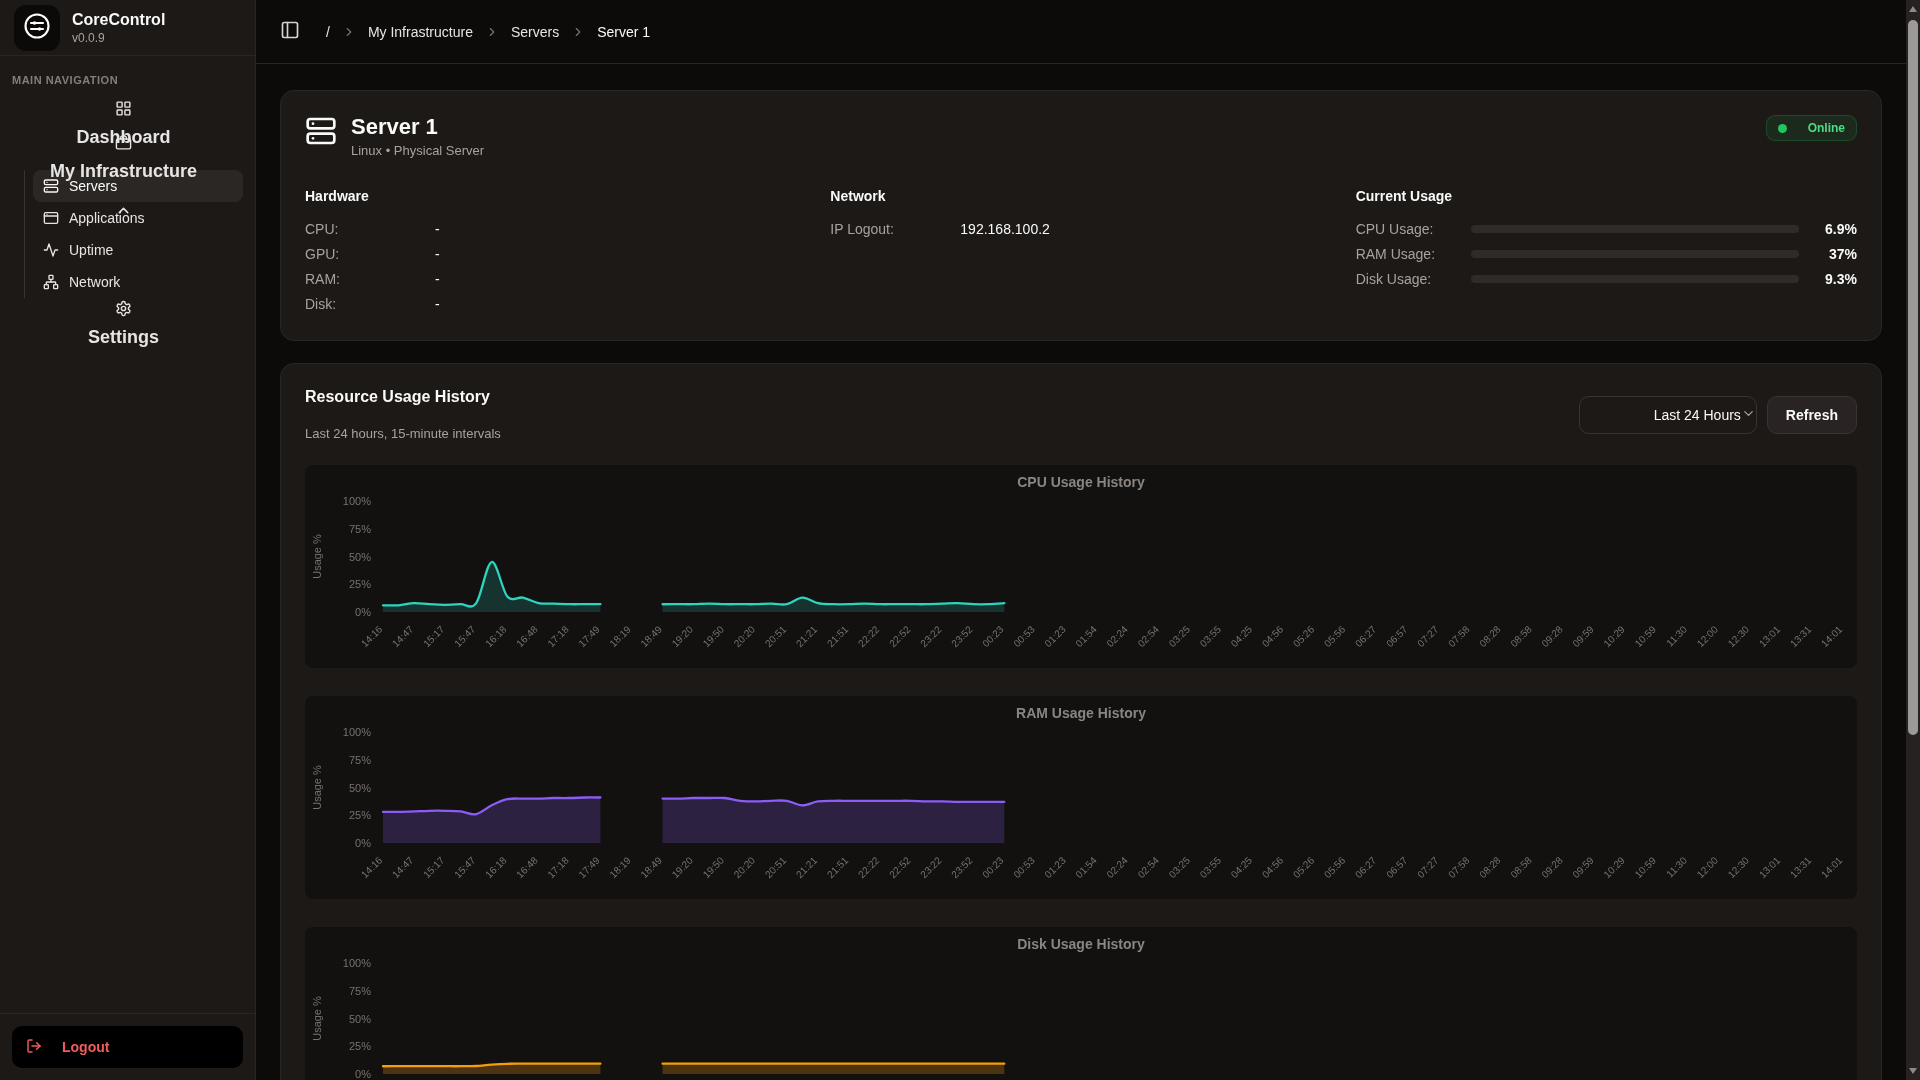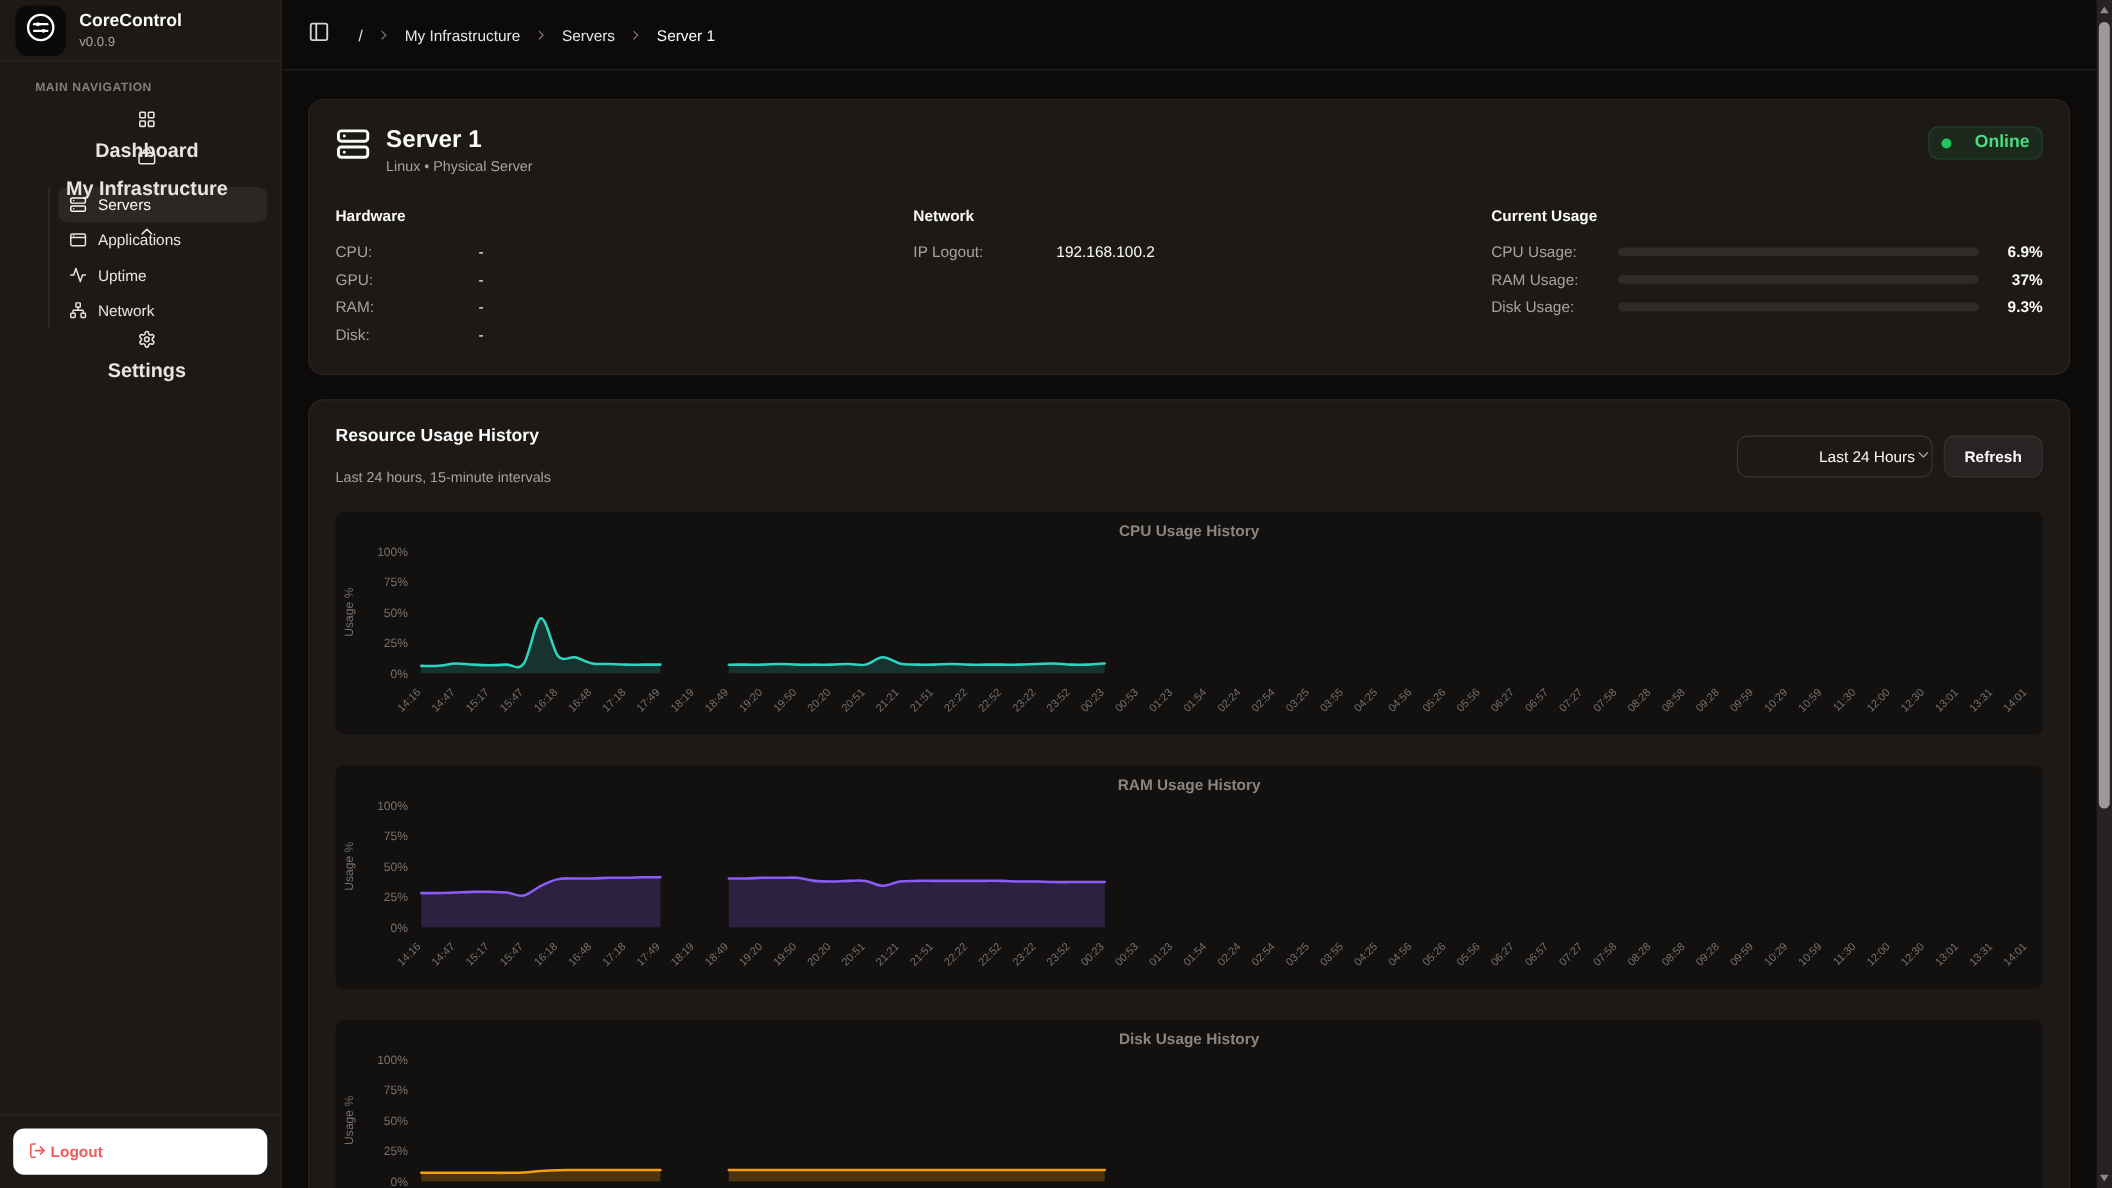--- a/index.html
+++ b/index.html
@@ -11,38 +11,38 @@
   .sidebar { position:absolute; left:0; top:0; width:256px; height:1080px;
              background:#1c1917; border-right:1px solid #2b2624; display:flex; flex-direction:column; }
   .sb-header { display:flex; align-items:center; gap:12px; padding:8px 14px; height:56px;
                border-bottom:1px solid #2b2624; flex:0 0 auto; }
   .logo { width:46px; height:46px; border-radius:12px; background:#0c0a09;
           display:flex; align-items:center; justify-content:center; }
   .logo svg { width:30px; height:30px; }
   .app-name { font-size:16px; font-weight:700; color:#fafaf9; }
   .app-ver  { font-size:12px; color:#a8a29e; margin-top:2px; }
 
-  .nav { padding:18px 12px 0 24px; flex:1 1 auto; }
+  .nav { padding:18px 12px 0 4px; flex:1 1 auto; }
   .nav-label { font-size:11px; font-weight:700; letter-spacing:.5px; color:#857f7a;
                padding:0 8px; margin-bottom:14px; }
   .nav-item { display:flex; align-items:center; gap:10px; height:34px; padding:0 10px;
               border-radius:8px; font-size:18px; font-weight:600; color:#e7e5e4; cursor:pointer;flex-direction:column; }
   .nav-item .icon, .sub-item .icon { display:flex; align-items:center; }
   .nav-item svg { width:17px; height:17px; }
   .nav-item .spacer { flex:1; }
   .subnav { margin:2px 0 2px 20px; border-left:1px solid #37322f; padding-left:8px; }
   .sub-item { display:flex; align-items:center; gap:10px; height:32px; padding:0 10px;
               border-radius:8px; font-size:14px; font-weight:500; color:#e7e5e4; cursor:pointer; }
   .sub-item svg { width:16px; height:16px; }
   .sub-item.active { background:#2b2725; color:#fafaf9; }
 
   .sb-footer { flex:0 0 auto; border-top:1px solid #2b2624; padding:12px; }
-  .logout-btn { width:100%; height:42px; border:none; border-radius:10px; background:#ffffff;
+  .logout-btn { width:100%; height:42px; border:none; border-radius:10px; background:#000000;
                 color:#f15b5b; font-size:14px; font-weight:700; display:flex; align-items:center;
-                gap:4px; padding:0 14px; cursor:pointer; font-family:inherit; }
+                gap:20px; padding:0 14px; cursor:pointer; font-family:inherit; }
   .logout-btn svg { width:16px; height:16px; }
 
   
   .topbar { position:absolute; left:256px; top:0; right:14px; height:64px;
             border-bottom:1px solid #2b2624; display:flex; align-items:center; gap:14px; padding:0 24px; }
   .tb-toggle { color:#d6d3d1; display:flex; cursor:pointer; }
   .tb-toggle svg { width:20px; height:20px; }
   .crumb { font-size:14px; color:#e7e5e4; cursor:pointer; }
   .crumb.current { color:#fafaf9; cursor:default; }
   .crumb-sep { color:#78716c; display:flex; }
@@ -54,21 +54,21 @@
   .card { background:#1c1917; border:1px solid #2b2624; border-radius:14px; padding:24px; }
 
   
   .sc-head { display:flex; align-items:flex-start; justify-content:space-between; }
   .sc-title-wrap { display:flex; gap:14px; align-items:flex-start; }
   .sc-icon svg { width:32px; height:32px; color:#fafaf9; }
   .sc-title { font-size:22px; font-weight:700; color:#fafaf9; line-height:1.1; }
   .sc-sub { font-size:13px; color:#a8a29e; margin-top:4px; }
   .badge { display:flex; align-items:center; gap:21px; background:rgba(34,197,94,.10);
            border:1px solid rgba(34,197,94,.22); border-radius:9px; padding:5px 11px;
-           font-size:16px; font-weight:600; color:#4ade80; }
+           font-size:12px; font-weight:600; color:#4ade80; }
   .badge .dot { width:9px; height:9px; border-radius:50%; background:#22c55e; }
 
   .sc-grid { display:grid; grid-template-columns:1fr 1fr 1fr; gap:0 24px; margin-top:30px; }
   .col-heading { font-size:14px; font-weight:700; color:#fafaf9; margin-bottom:12px; }
   .kv-row { display:flex; align-items:center; font-size:14px; height:25px; }
   .kv-label { width:130px; color:#a8a29e; flex:0 0 auto; }
   .kv-value { color:#fafaf9; font-weight:500; }
   .link { color:#3b82f6; font-weight:500; display:flex; align-items:center; gap:6px; cursor:pointer; }
   .link svg { width:14px; height:14px; }
 

